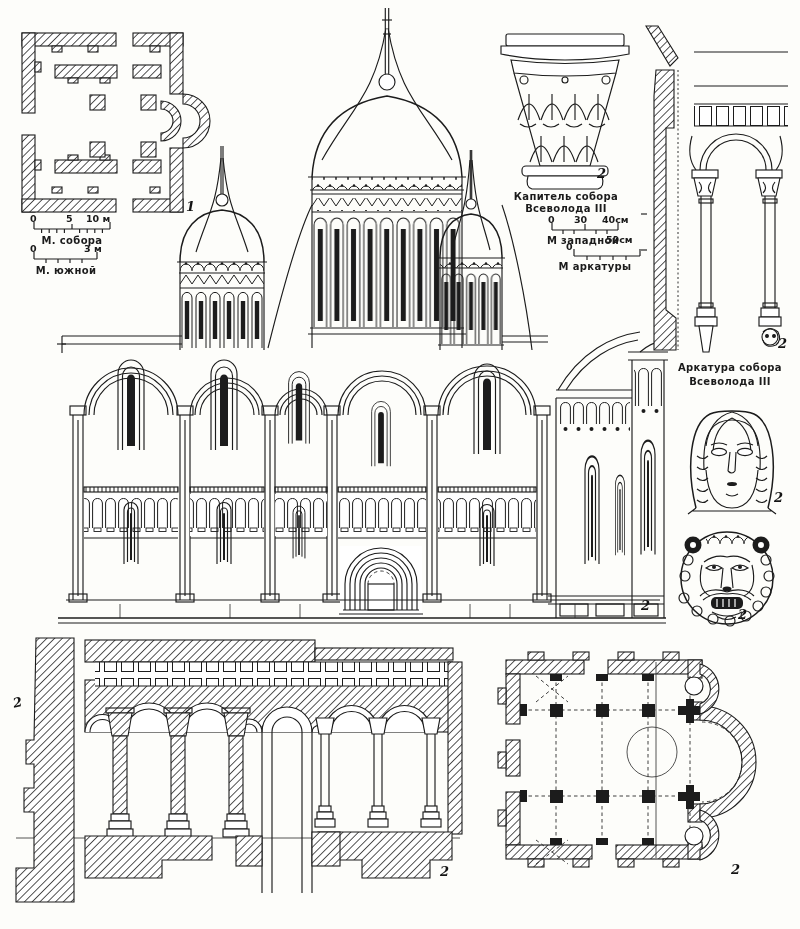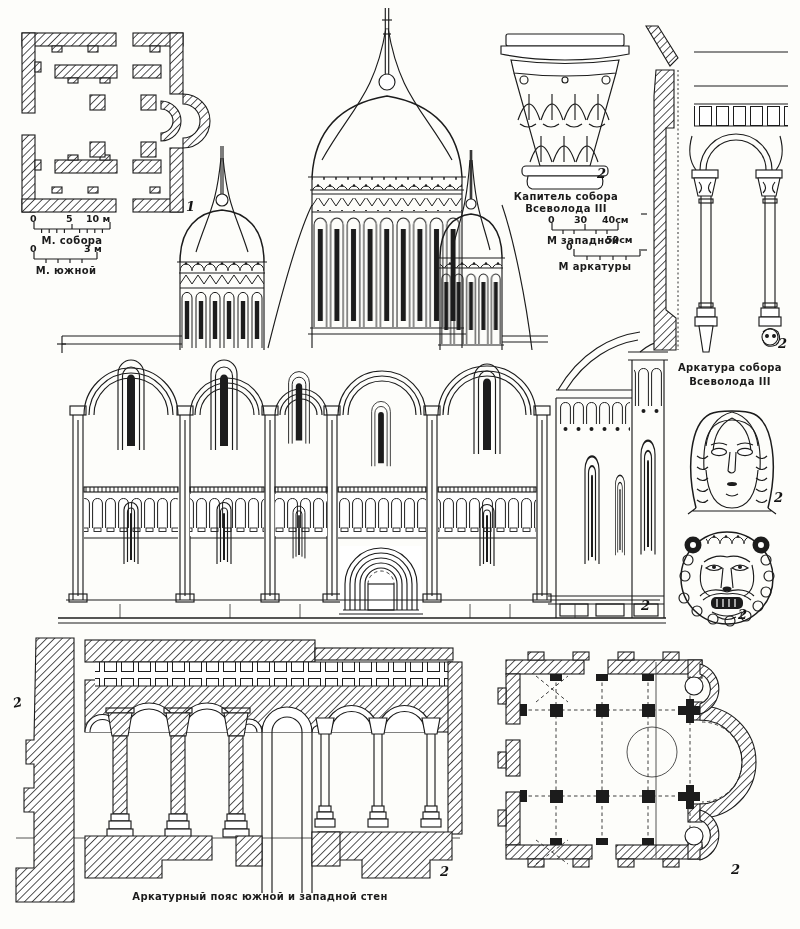--- a/index.html
+++ b/index.html
@@ -742,17 +742,16 @@
 <span class="cap" style="left:656px;top:362px;width:148px">Аркатура собора</span>
 <span class="cap" style="left:656px;top:376px;width:148px">Всеволода III</span>
 <span class="num" style="left:778px;top:336px">2</span>
 
 <span class="num" style="left:641px;top:598px">2</span>
 <span class="num" style="left:774px;top:490px">2</span>
 <span class="num" style="left:738px;top:607px">2</span>
 
 <span class="num" style="left:13px;top:695px;transform:rotate(-12deg)">2</span>
 <span class="num" style="left:440px;top:864px">2</span>
-<span class="cap" style="left:95px;top:891px;width:330px">Аркатурный пояс южной и западной стен</span>
 
 <span class="num" style="left:731px;top:862px">2</span>
 
 </div>
 
 </body></html>

